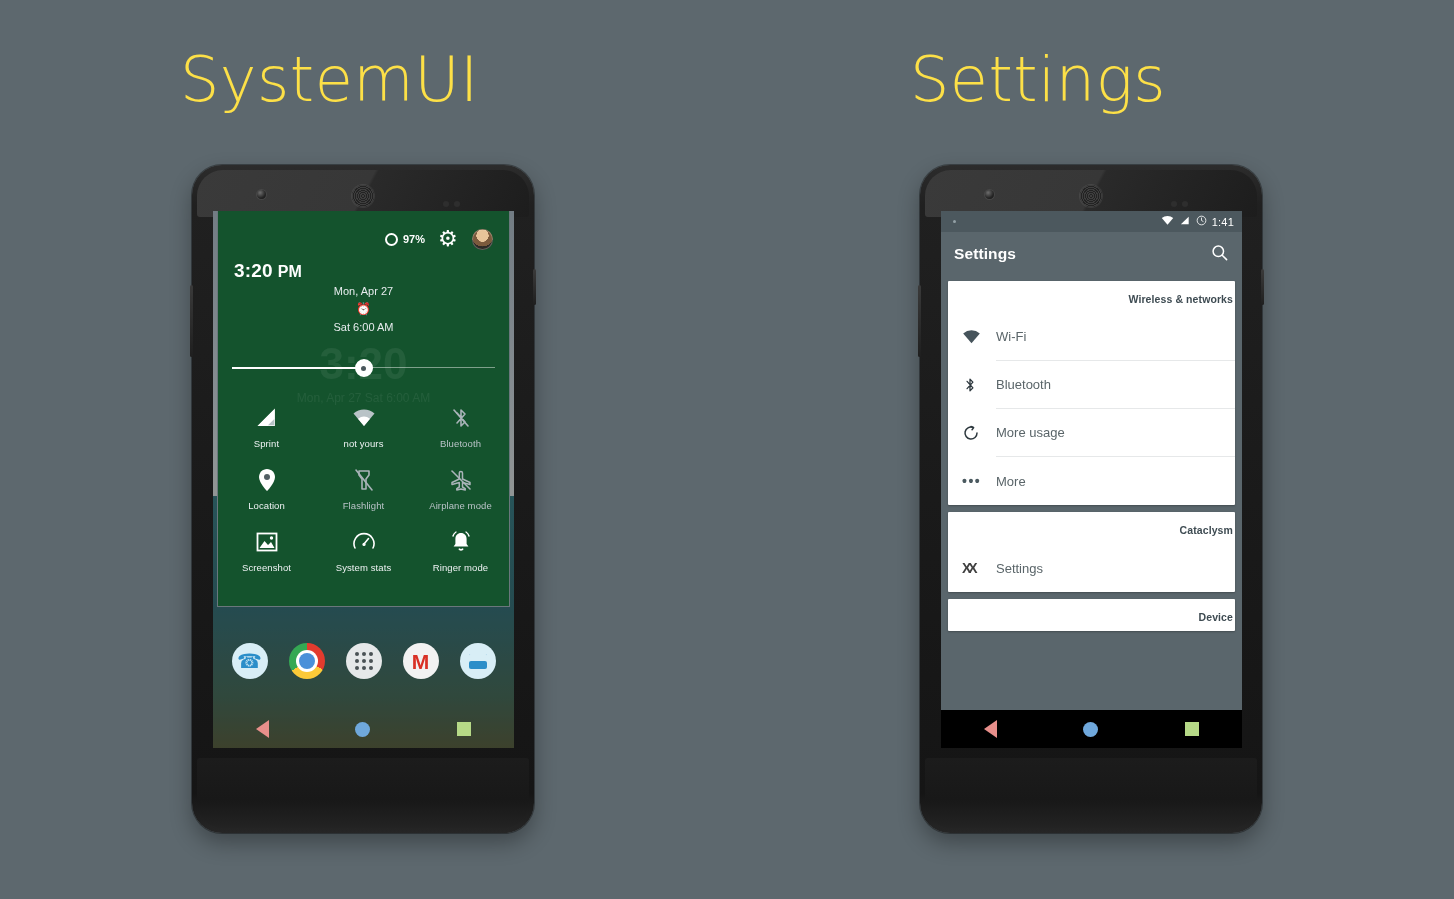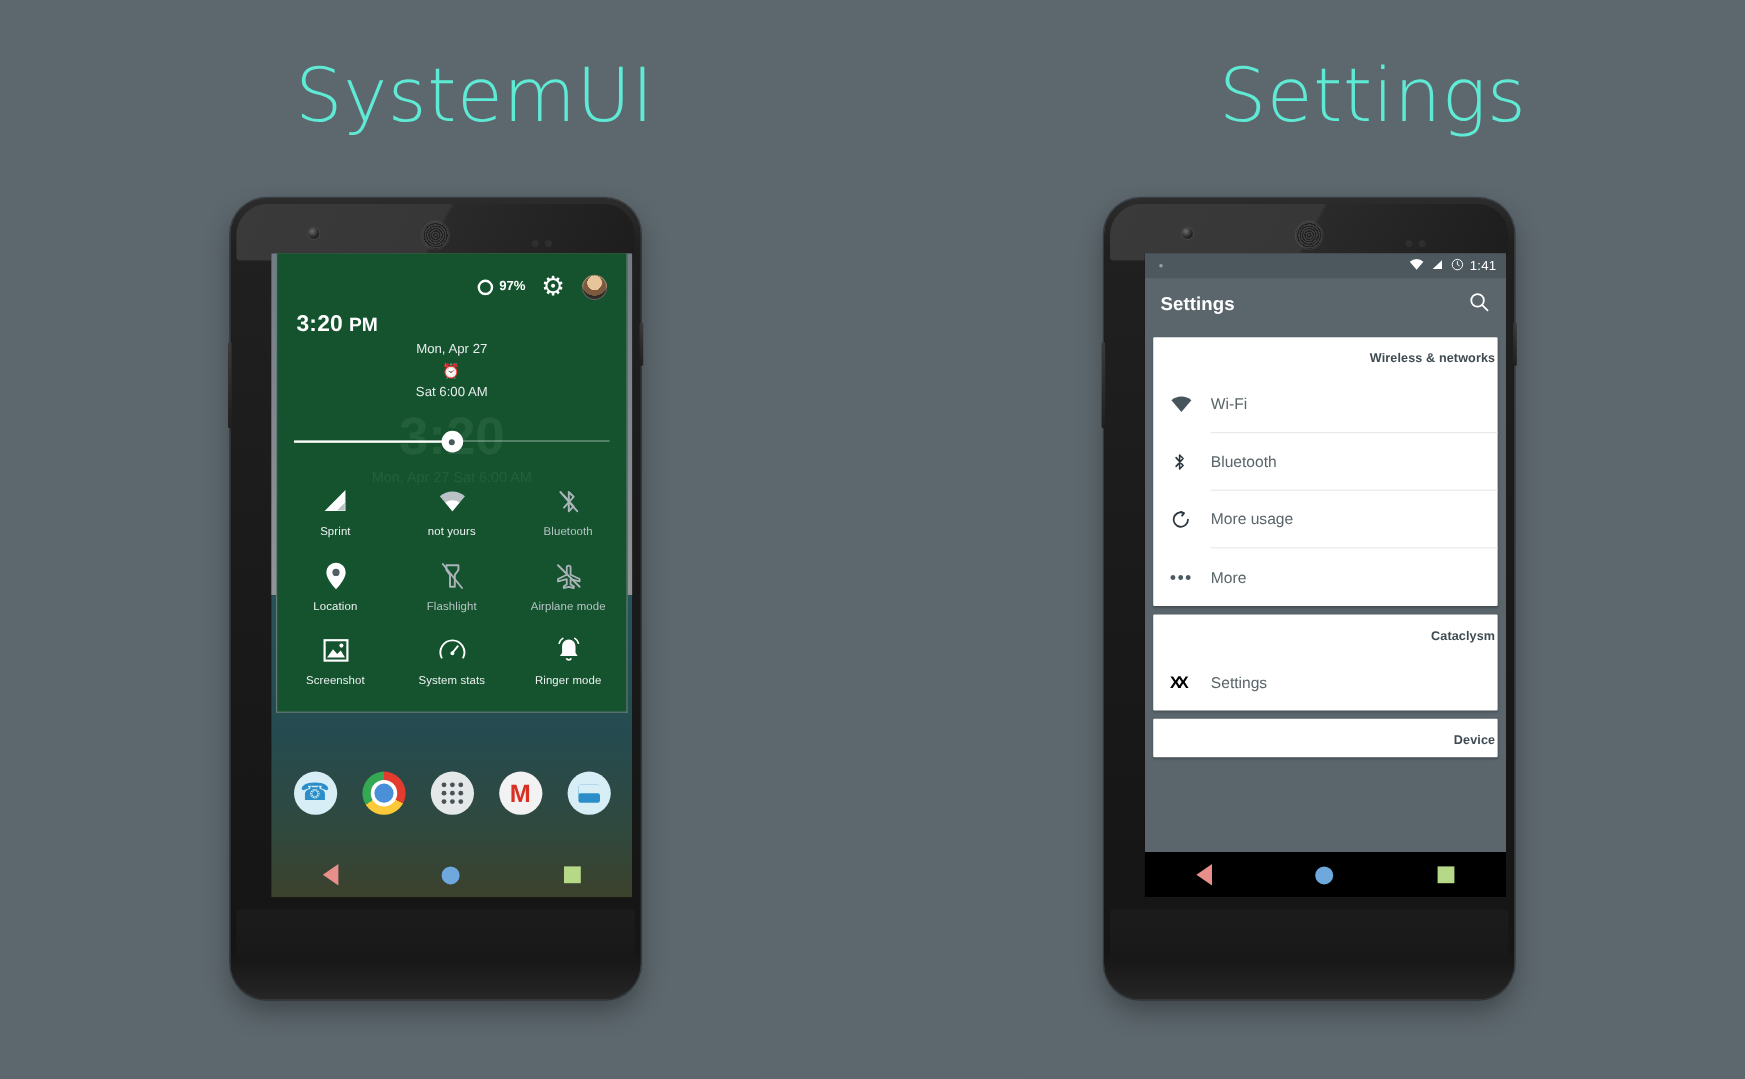--- a/index.html
+++ b/index.html
@@ -10,23 +10,23 @@
     overflow: hidden;
   }
   .stage { position: relative; width: 1454px; height: 899px; }
 
   
   .page-title {
     position: absolute;
     top: 46px;
     font-size: 62px;
     font-weight: 300;
-    color: #5eead4;
+    color: #fde047;
     letter-spacing: 0.5px;
-    text-align: right;
+    text-align: left;
     line-height: 1.1;
     font-family: "DejaVu Sans", sans-serif;
   }
   .title-left  { left: 180px; width: 365px; }
   .title-right { left: 910px; width: 362px; }
 
   
   .phone {
     position: absolute;
     width: 342px; height: 668px;
@@ -73,21 +73,21 @@
     background: linear-gradient(180deg,#3a3a3a,#1f1f1f);
   }
   .pwr-btn {
     position: absolute; right: -2px; top: 104px; width: 3px; height: 36px;
     border-radius: 2px;
     background: linear-gradient(180deg,#3a3a3a,#1f1f1f);
   }
 
   
   .screen {
-    position: absolute; left: 34px; top: 46px;
+    position: absolute; left: 21px; top: 46px;
     width: 301px; height: 537px;
     overflow: hidden;
     background: #000;
   }
 
   
   
   .wallpaper { position: absolute; inset: 0; }
   .wp-sky {
     position: absolute; left:0; right:0; top:0; height:53%;
@@ -253,21 +253,21 @@
     position:absolute; left:0; right:0; top:-8px; text-align:center;
     color: rgba(255,255,255,0.07); font-size:44px; font-weight:700;
     pointer-events:none; user-select:none;
   }
   .ghost-sub {
     position:absolute; left:0; right:0; top:44px; text-align:center;
     color: rgba(255,255,255,0.07); font-size:12px; pointer-events:none;
   }
 
   
-  .tiles { padding: 6px 0 12px 0; }
+  .tiles { padding: 6px 0 25px 0; }
   .tile-row { display:flex; }
   .tile {
     flex:1; text-align:center; padding: 10px 2px 8px 2px;
   }
   .tile-ic {
     height: 26px; display:flex; align-items:center; justify-content:center;
     margin-bottom: 7px;
   }
   .tile-ic svg { display:block; }
   .tile-lb { color:#eef2f3; font-size:9.5px; letter-spacing:0.1px; }
@@ -304,21 +304,21 @@
     width: 34px; display:flex; align-items:center; justify-content:flex-start;
     color:#4b5a60; flex: 0 0 34px;
   }
   .st-row-body {
     flex:1; display:flex; align-items:center; min-height:48px;
     border-bottom: 1px solid #e6e8e9; padding-right: 14px;
   }
   .st-row:last-child .st-row-body { border-bottom: none; }
   .st-row-lb { font-size:13px; color:#5a6569; }
   .dots3 { letter-spacing:1.5px; font-size:14px; line-height:1; color:#4b5a60; font-weight:700; }
-  .cataclysm-glyph { font-size:14px; font-weight:700; color:#000000; letter-spacing:-3px; }
+  .cataclysm-glyph { font-size:14px; font-weight:700; color:#404040; letter-spacing:-3px; }
 </style>
 </head>
 <body>
 
 <div class="stage">
 
   <div class="page-title title-left">SystemUI</div>
   <div class="page-title title-right">Settings</div>
 
   <div class="phone phone-left">

